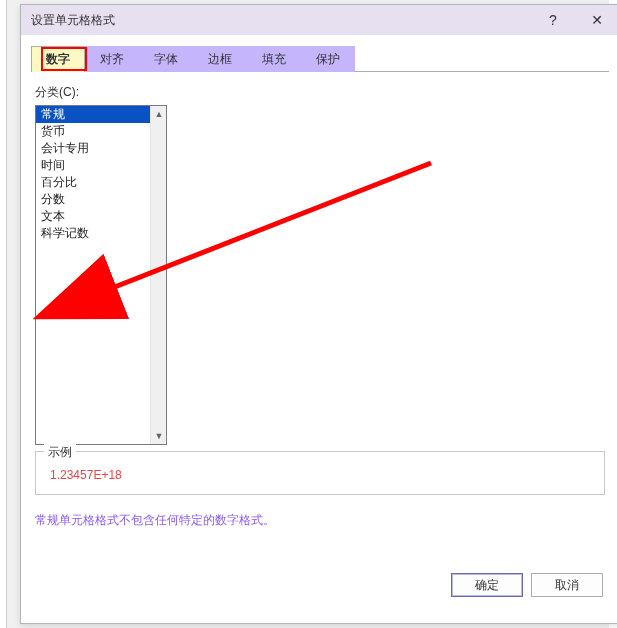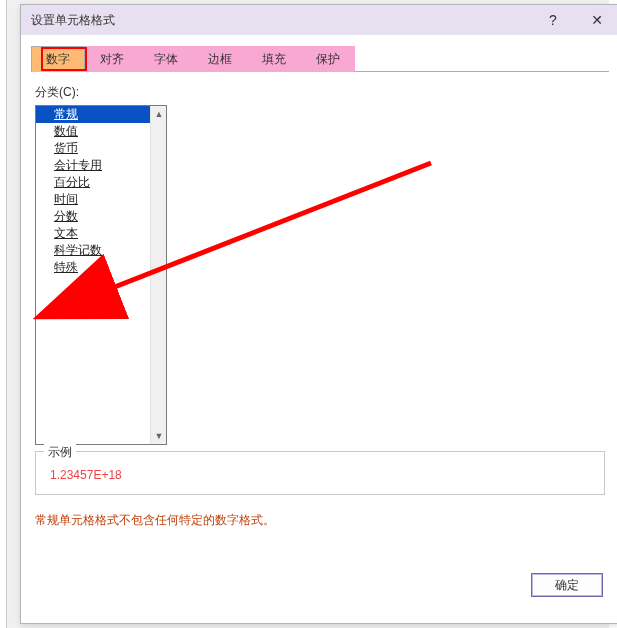--- a/index.html
+++ b/index.html
@@ -46,26 +46,27 @@
     padding: 10px 10px 0 10px;
     gap:0;
   }
   .tab {
     padding: 4px 14px;
     border:1px solid transparent;
     border-bottom:none;
     color:#333;
     position:relative;
     top:1px;
-    background:#f9a8d4;
+    background:#c4b5fd;
   }
   .tab.active {
     border-color:#adadad;
-    background:#fdba74;
+    background:#fef9c3;
     z-index:2;
+    font-weight:bold;
   }
   .tab-highlight {
     position:absolute;
     left: 20px; top: 42px;
     width: 46px; height: 24px;
     border:2px solid #ff0000;
     pointer-events:none;
     z-index:5;
   }
   .tabs-underline {
@@ -82,27 +83,26 @@
   .category-col { width: 132px; }
   .cat-label { margin-bottom:4px; color:#333; }
   .cat-list {
     border:1px solid #7a7a7a;
     height: 340px;
     position:relative;
     overflow:hidden;
     background:#fff;
   }
   .cat-item {
-    padding:1px 18px;
+    padding:1px 5px;
     height:17px;
     line-height:15px;
     color:#222;
     cursor:default;
     white-space:nowrap;
-    text-decoration:underline;
   }
   .cat-item.selected { background:#0a52c4; color:#fff; }
   .scrollbar {
     position:absolute; right:0; top:0; width:16px; height:100%;
     background:#f0f0f0;
     border-left:1px solid #e3e3e3;
   }
   .sb-btn {
     position:absolute; left:0; width:16px; height:16px;
     background:#f0f0f0;
@@ -116,21 +116,21 @@
     padding: 10px 0 10px 12px;
     position:relative;
     margin-top:6px;
     margin-bottom:16px;
   }
   .sample-label {
     position:absolute; top:-8px; left:8px;
     background:#fff; padding:0 4px; color:#333;
   }
   .sample-val { color:#ef4444; padding:6px 0 2px 2px; }
-  .desc { color:#c2410c; line-height:1.6; }
+  .desc { color:#8b5cf6; line-height:1.6; }
   .arrow-layer {
     position:absolute; left:0; top:0; width:600px; height:620px;
     pointer-events:none; z-index:6;
   }
   .footer {
     position:absolute;
     left:0; right:0; bottom:0;
     height:50px;
     border-top:0;
     display:flex;
@@ -183,29 +183,27 @@
   </div>
   <div class="tabs-underline"></div>
 
   <div class="tab-highlight"></div>
 
   <div class="content">
     <div class="category-col">
       <div class="cat-label">分类(C):</div>
       <div class="cat-list">
         <div class="cat-item selected"><span>常规</span></div>
-        <div class="cat-item"><span>数值</span></div>
         <div class="cat-item"><span>货币</span></div>
         <div class="cat-item"><span>会计专用</span></div>
+        <div class="cat-item"><span>时间</span></div>
         <div class="cat-item"><span>百分比</span></div>
-        <div class="cat-item"><span>时间</span></div>
         <div class="cat-item"><span>分数</span></div>
         <div class="cat-item"><span>文本</span></div>
         <div class="cat-item"><span>科学记数</span></div>
-        <div class="cat-item"><span>特殊</span></div>
         <div class="scrollbar">
           <div class="sb-btn sb-top">
               <span>▲</span>
             </div>
           <div class="sb-btn sb-bot">
               <span>▼</span>
             </div>
         </div>
       </div>
     </div>
@@ -225,15 +223,18 @@
         <polygon points="0,0 18,7 0,14" fill="#ff0000"></polygon>
       </marker>
     </defs>
     <line x1="410" y1="158" x2="86" y2="285" stroke="#ff0000" stroke-width="5" marker-end="url(#ah)"></line>
   </svg>
 
   <div class="footer">
     <div class="btn primary">
         <span>确定</span>
       </div>
+    <div class="btn">
+        <span>取消</span>
+      </div>
   </div>
 
 </div>
 
 </body></html>

